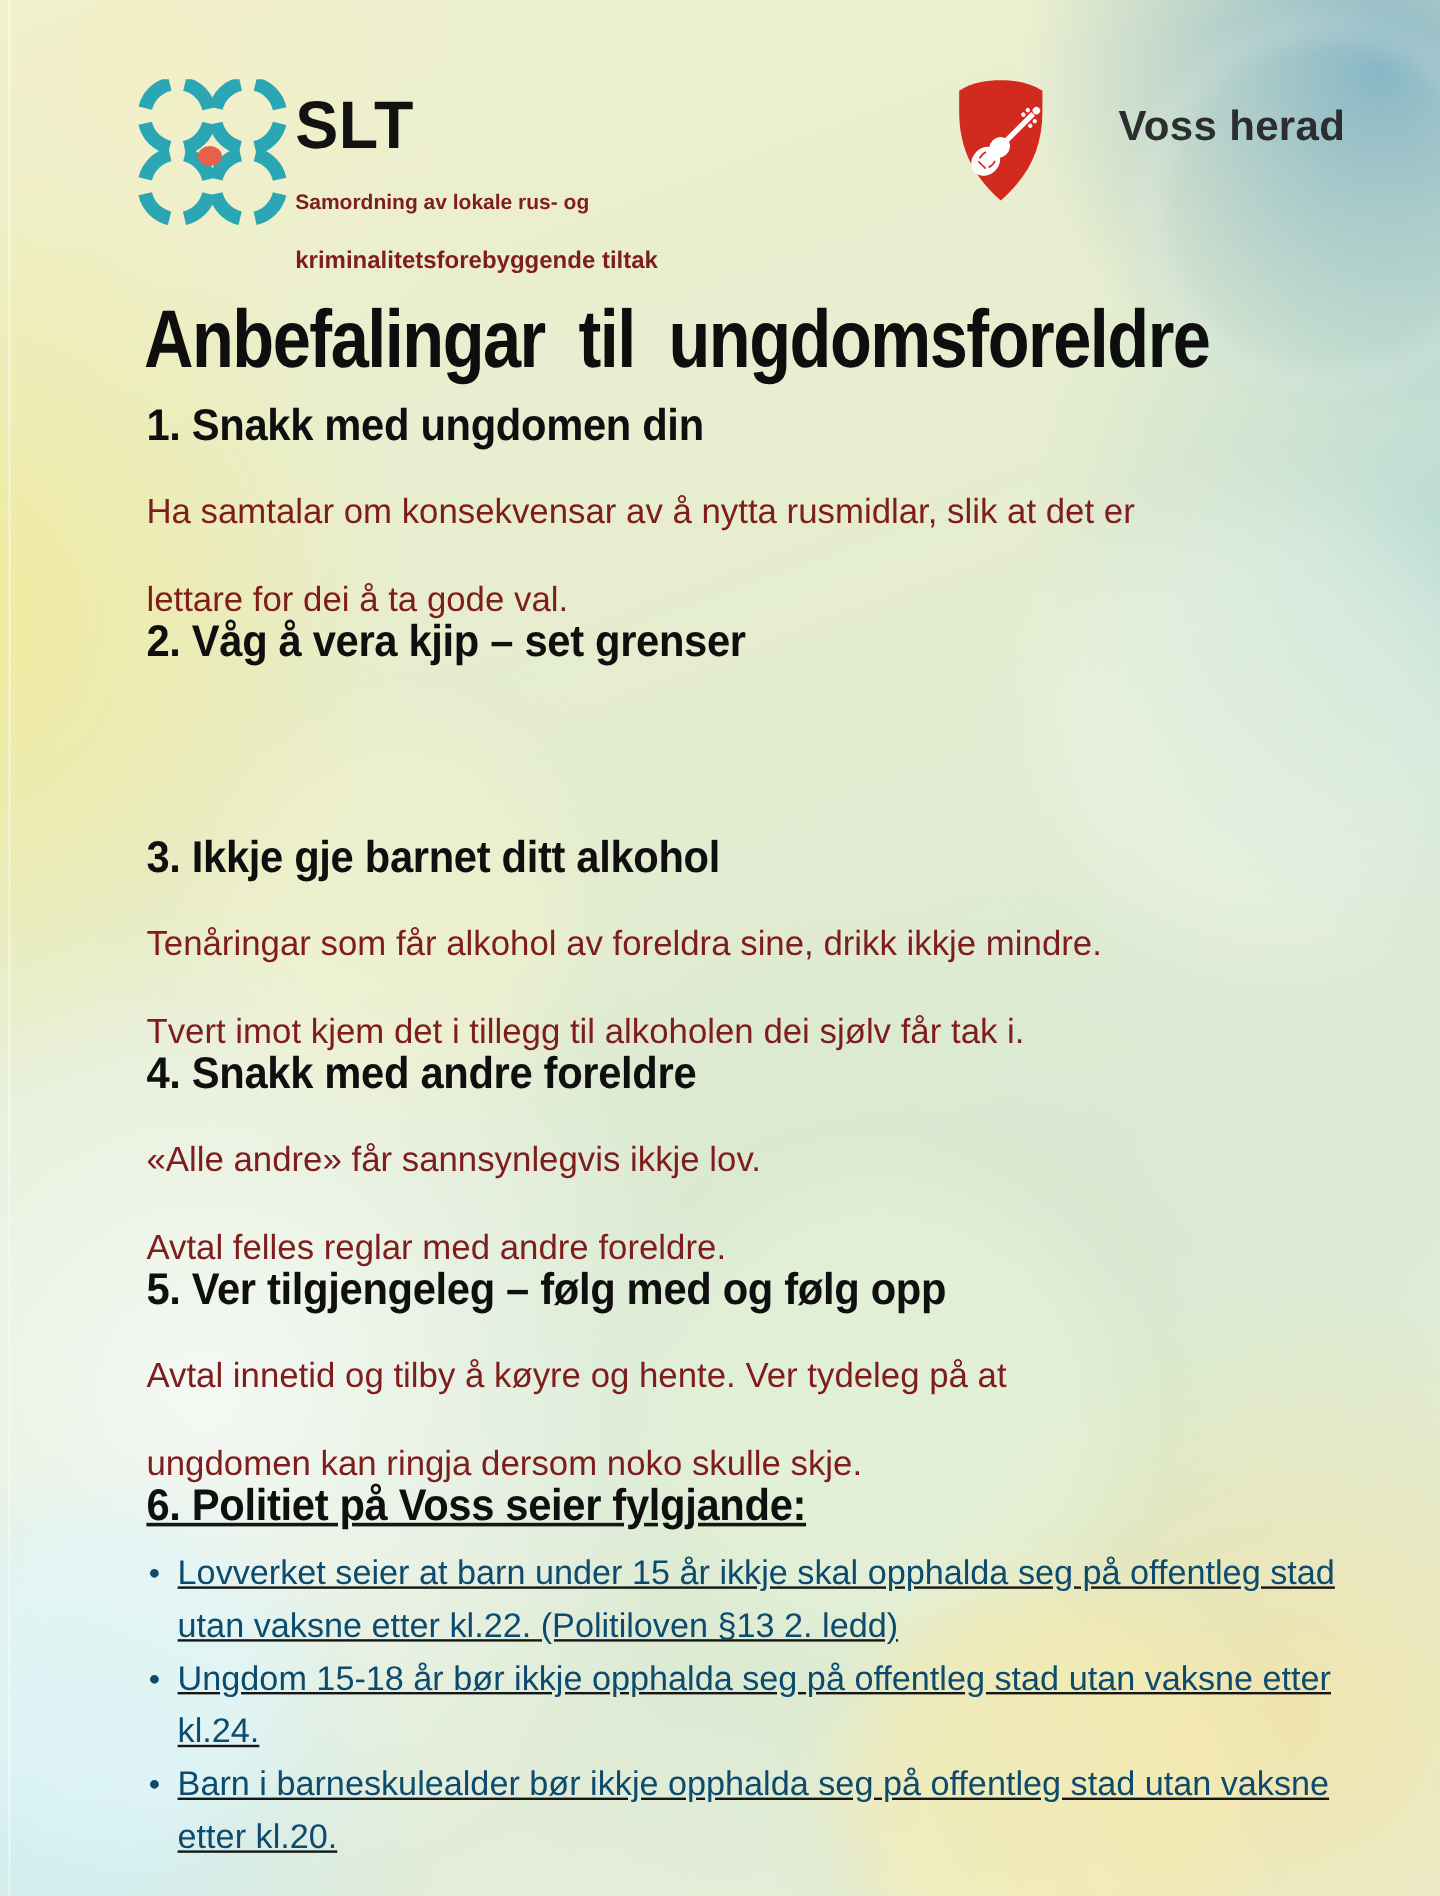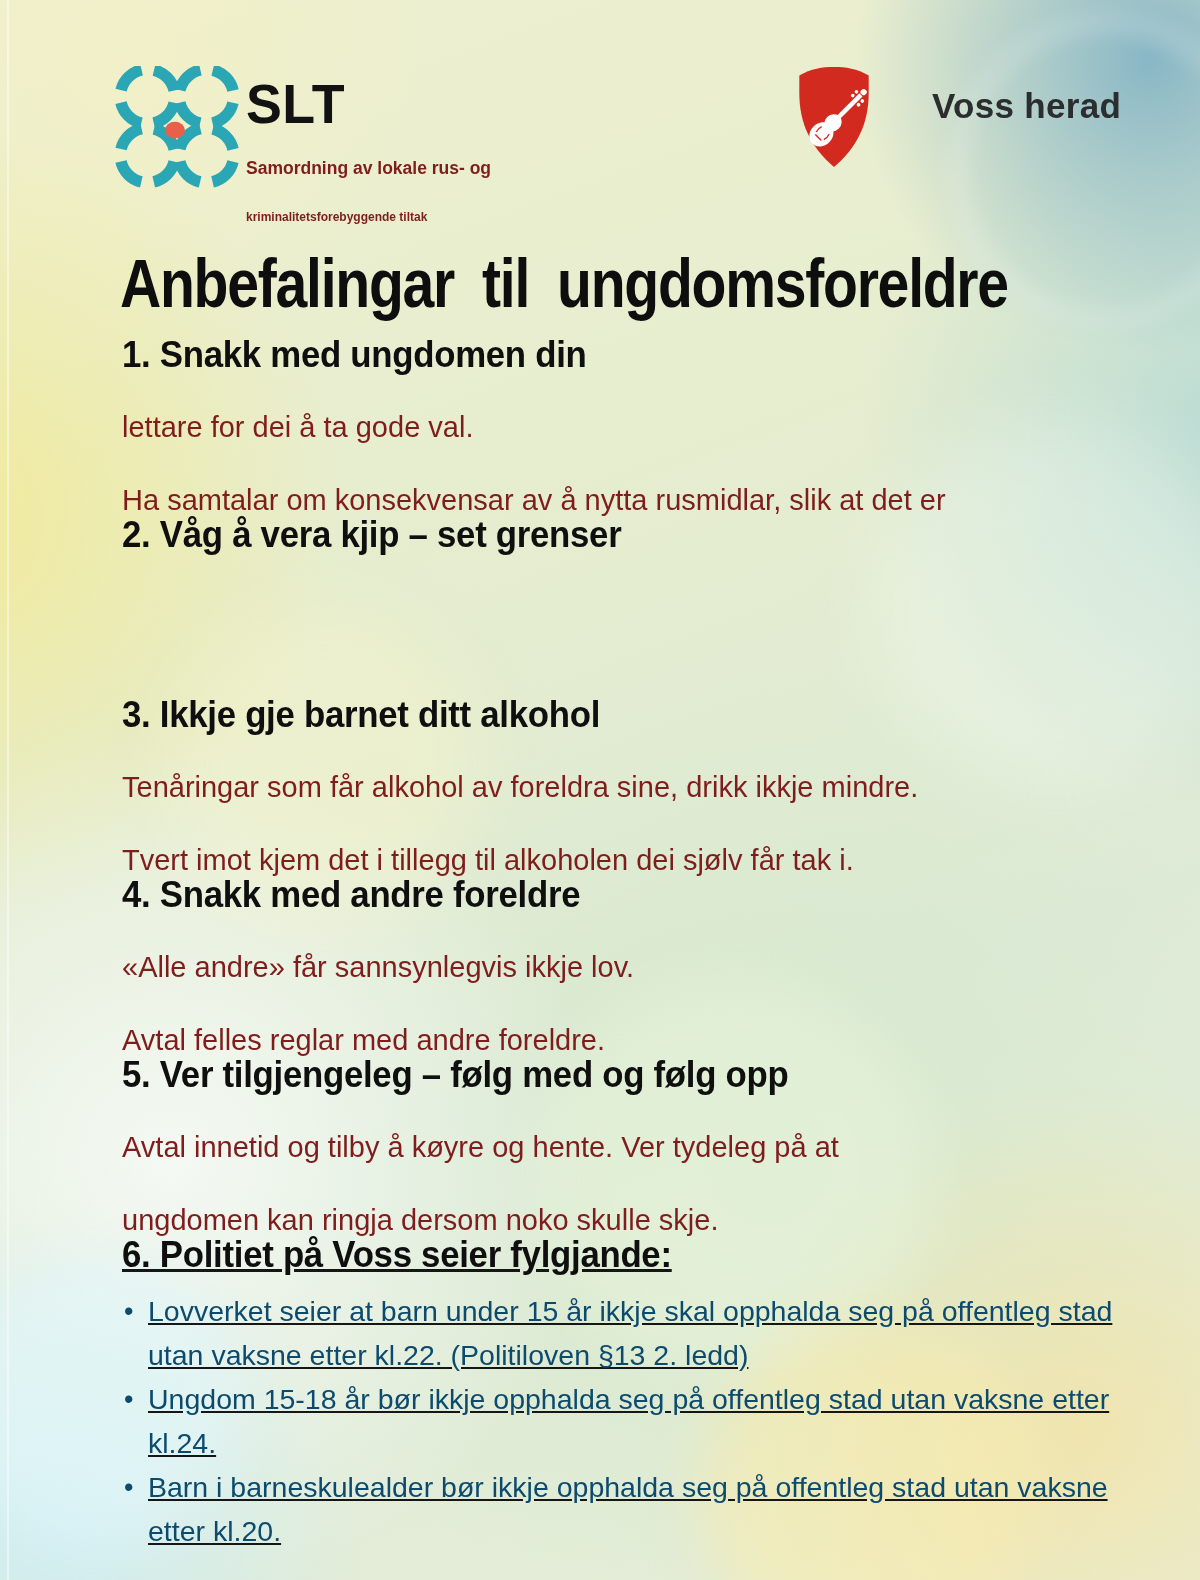--- a/index.html
+++ b/index.html
@@ -87,21 +87,21 @@
         <circle cx="32" cy="85" r="26"></circle>
         <circle cx="88" cy="85" r="26"></circle>
       </g>
       <ellipse cx="58" cy="61" rx="9.5" ry="8" fill="#e8604a"></ellipse>
     </svg>
   </div>
   <div class="slt-text">
     <div class="slt-abbr">SLT</div>
     <div class="slt-tagline">
       <span class="body-line" style="font-size:17.5px;line-height:21px;">Samordning av lokale rus- og</span>
-      <span class="body-line" style="font-size:12px;line-height:21px;">kriminalitetsforebyggende tiltak</span>
+      <span class="body-line" style="font-size:20px;line-height:21px;">kriminalitetsforebyggende tiltak</span>
     </div>
   </div>
 
   <div class="voss-crest">
     <svg width="84" height="106" viewBox="0 0 84 110" xmlns="http://www.w3.org/2000/svg">
       <path d="M6,12 C18,4.5 30,3 42,3 C54,3 66,4.5 78,12 L78,30 C78,62 66,86 42,107 C18,86 6,62 6,30 Z" fill="#d32a20"></path>
       <g transform="translate(36,66) rotate(45)" fill="#ffffff">
         <ellipse cx="0" cy="10" rx="11.5" ry="13.5"></ellipse>
         <ellipse cx="0" cy="-7" rx="8.5" ry="9.5"></ellipse>
         <rect x="-2.3" y="-48" width="4.6" height="36"></rect>
@@ -120,22 +120,22 @@
   </div>
   <div class="voss-name">Voss herad</div>
 
   <h1 class="page-title">Anbefalingar til ungdomsforeldre</h1>
 
   <div class="content">
 
     <div class="section">
       <h2>1. Snakk med ungdomen din</h2>
       <div class="section-body">
+        <span class="body-line">Ha samtalar om konsekvensar av å nytta rusmidlar, slik at det er</span>
         <span class="body-line">lettare for dei å ta gode val.</span>
-        <span class="body-line">Ha samtalar om konsekvensar av å nytta rusmidlar, slik at det er</span>
       </div>
     </div>
 
     <div class="section">
       <h2>2. Våg å vera kjip – set grenser</h2>
     </div>
 
     <div class="section">
       <h2>3. Ikkje gje barnet ditt alkohol</h2>
       <div class="section-body">

